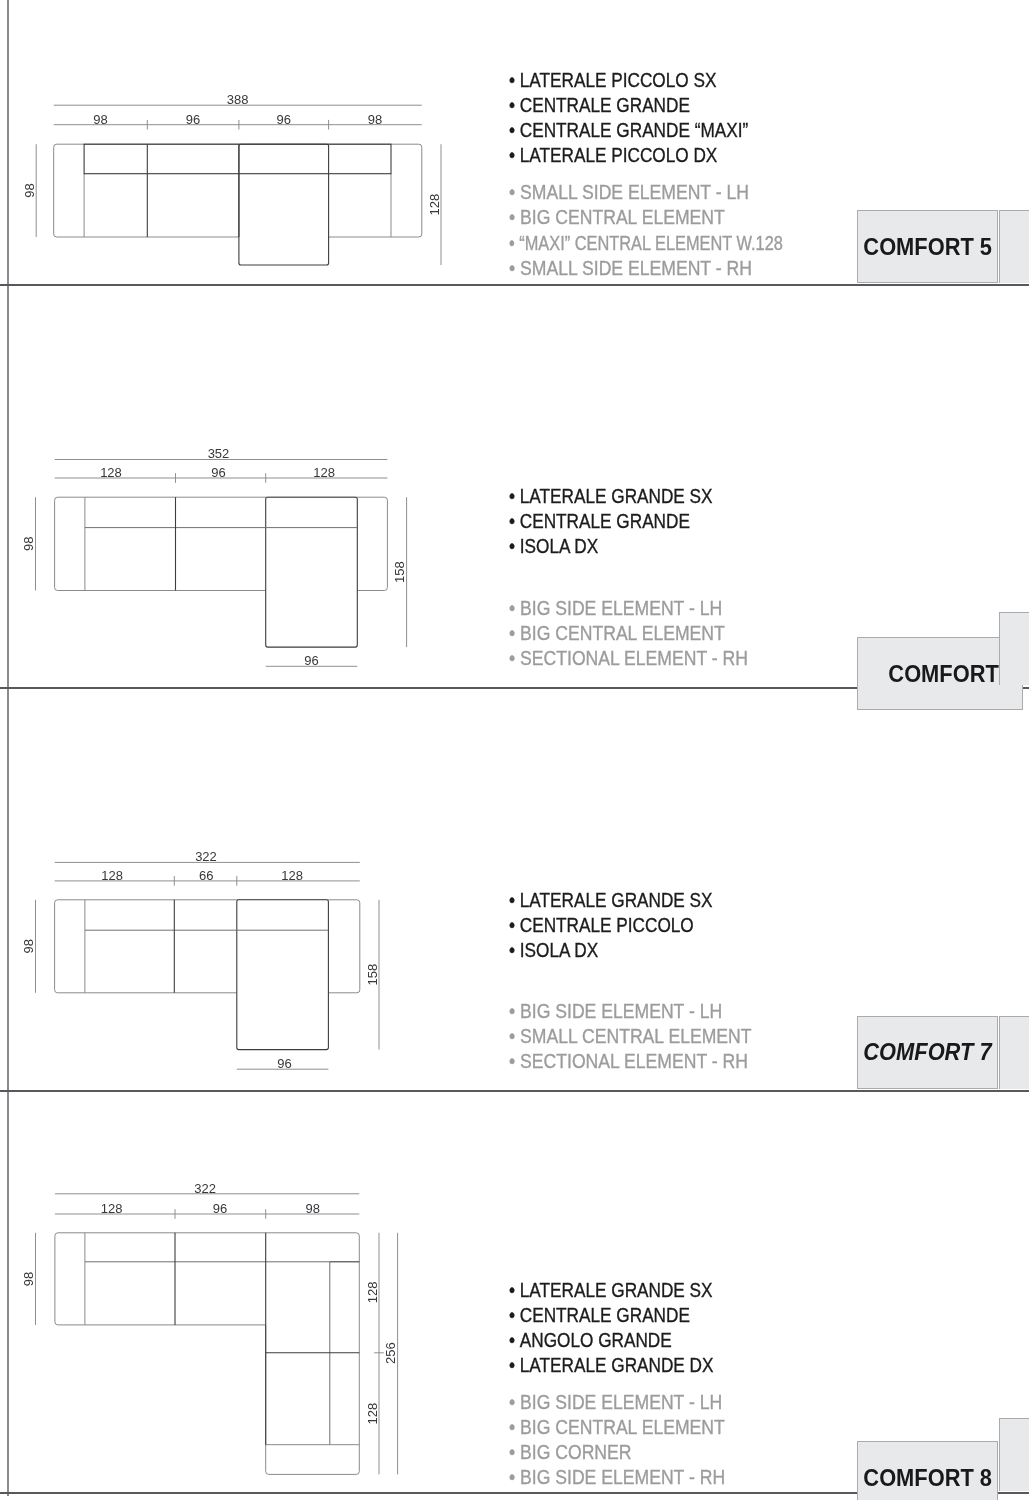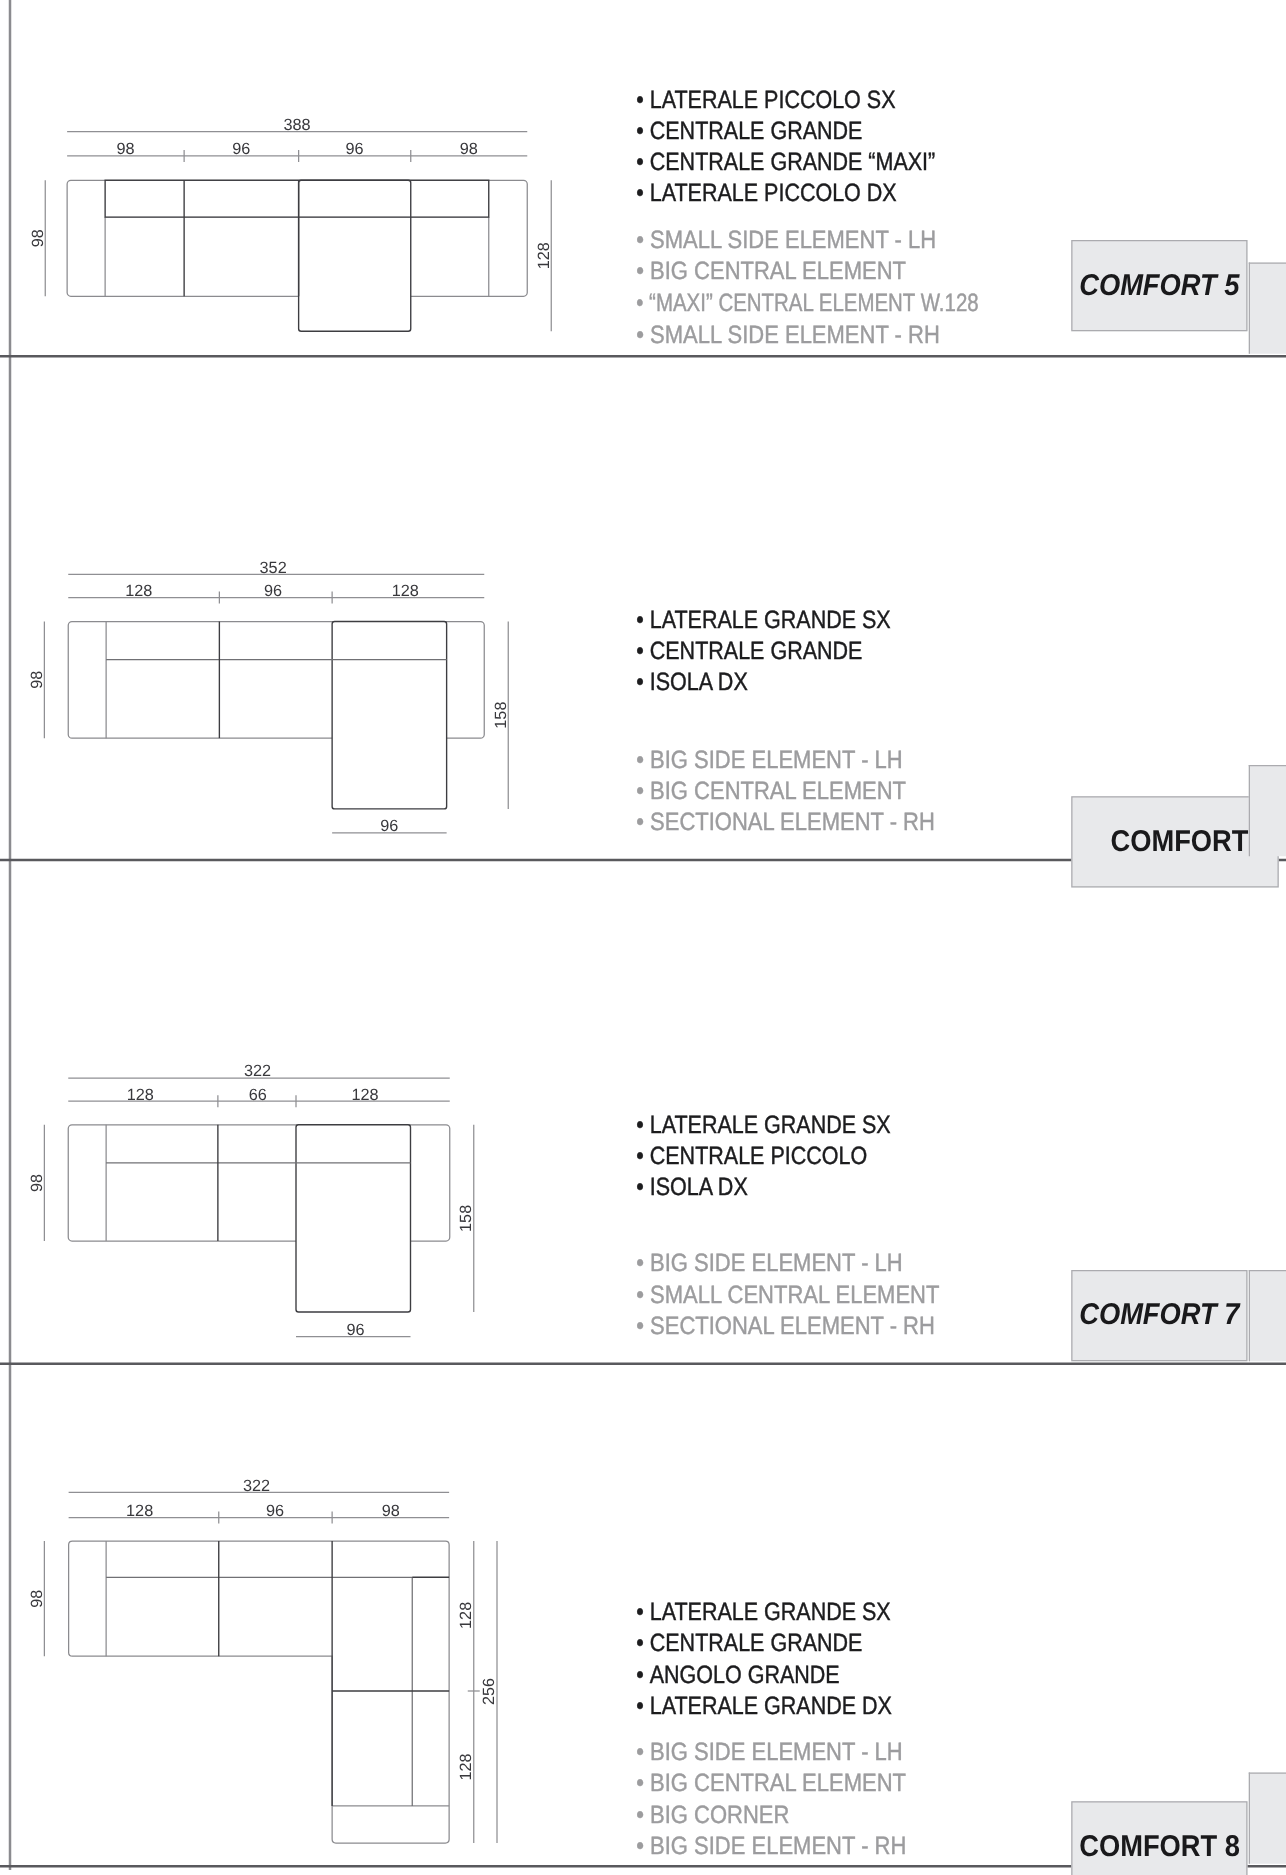--- a/index.html
+++ b/index.html
@@ -27,21 +27,21 @@
 <div class="it" style="top:70px;">•&nbsp;LATERALE PICCOLO SX</div>
 <div class="it" style="top:95px;">•&nbsp;CENTRALE GRANDE</div>
 <div class="it" style="top:120px;">•&nbsp;CENTRALE GRANDE “MAXI”</div>
 <div class="it" style="top:145px;">•&nbsp;LATERALE PICCOLO DX</div>
 
 <div class="en" style="top:182px;">•&nbsp;SMALL SIDE ELEMENT - LH</div>
 <div class="en" style="top:207px;">•&nbsp;BIG CENTRAL ELEMENT</div>
 <div class="en" style="top:233px;transform:scaleX(0.818);">•&nbsp;“MAXI” CENTRAL ELEMENT W.128</div>
 <div class="en" style="top:258px;">•&nbsp;SMALL SIDE ELEMENT - RH</div>
 
-<div class="cbox" style="top:192px;font-style:italic;">
+<div class="cbox" style="top:210px;">
     <span>COMFORT 5</span>
   </div>
 
 <div class="cbox2" style="top:210px;"></div>
 
 <div class="it" style="top:486px;">•&nbsp;LATERALE GRANDE SX</div>
 <div class="it" style="top:511px;">•&nbsp;CENTRALE GRANDE</div>
 <div class="it" style="top:536px;">•&nbsp;ISOLA DX</div>
 
 <div class="en" style="top:598px;">•&nbsp;BIG SIDE ELEMENT - LH</div>

